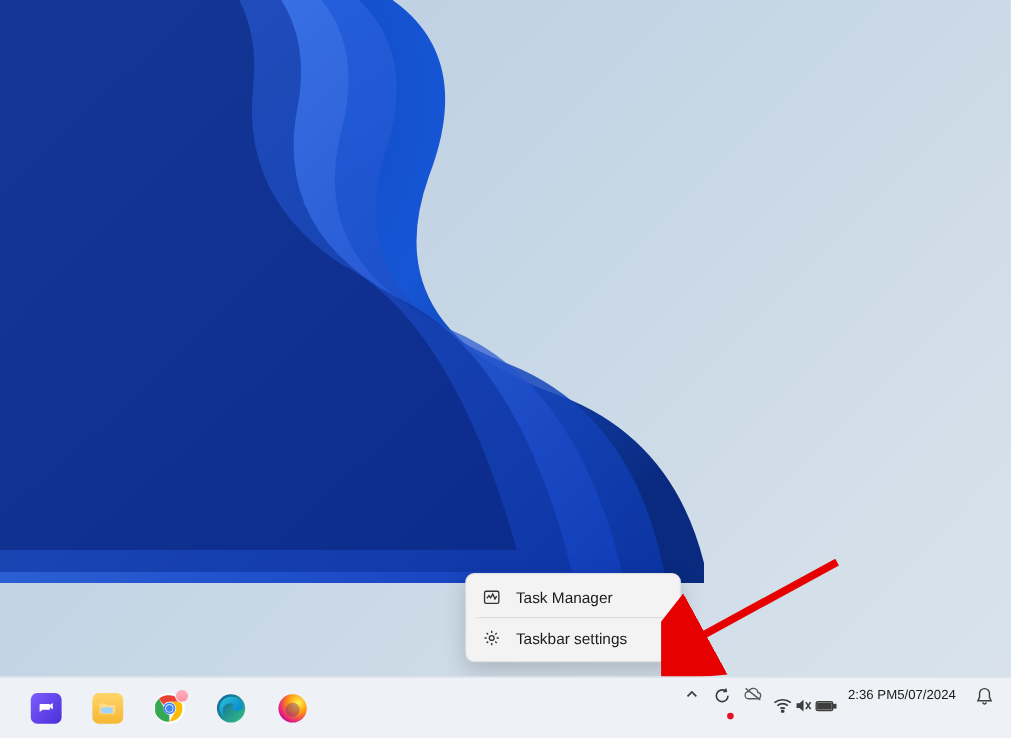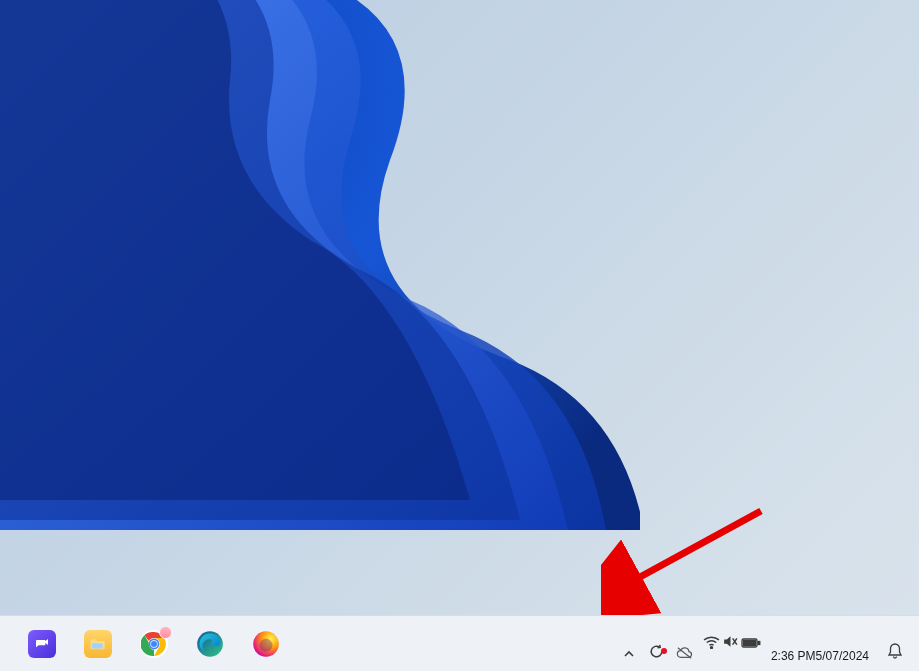--- a/index.html
+++ b/index.html
@@ -82,21 +82,21 @@
     .taskbar-right {
       margin-left: auto;
       display: flex;
       align-items: center;
       height:100%;
       padding-right: 6px;
     }
     .tray-btn {
       height: 40px;
       padding: 0 5px;
-      display:flex; align-items:flex-end; justify-content:center;
+      display:flex; align-items:flex-start; justify-content:center;
       border-radius:4px;
       color:#3d3d3d;
     }
     .tray-cluster { display:flex; align-items:center; gap:2px; padding:0 4px; }
     .datetime {
       text-align: right;
       font-size: 12px;
       line-height: 1.25;
       padding: 0 8px 0 6px;
       color:#1b1b1b;
@@ -125,20 +125,41 @@
         </linearGradient>
       </defs>
       <path d="M 0 0 Q 300 50 430 100 Q 550 150 500 280 Q 450 420 620 480 Q 750 530 760 700 L 0 700 Z" fill="url(#rg1)"></path>
       <path d="M 0 0 Q 260 40 390 90 Q 500 140 460 260 Q 420 390 570 450 Q 700 500 720 680 L 0 680 Z" fill="url(#lg1)" opacity=".85"></path>
       <path d="M 0 0 Q 220 30 350 80 Q 450 130 420 240 Q 390 360 520 420 Q 640 470 680 660 L 0 660 Z" fill="url(#lg2)" opacity=".7"></path>
       <path d="M 0 0 Q 180 25 310 70 Q 400 120 380 220 Q 360 330 470 390 Q 580 440 630 640 L 0 640 Z" fill="#0b2f98" opacity=".55"></path>
       <path d="M 0 0 Q 140 20 270 60 Q 350 110 340 200 Q 330 300 420 360 Q 520 410 580 620 L 0 620 Z" fill="#0a257a" opacity=".6"></path>
     </svg>
   </div>
 
+  <div class="context-menu">
+    <div class="context-item">
+      <span class="context-icon">
+        <svg viewBox="0 0 16 16" width="16" height="16" fill="none" stroke="#333" stroke-width="1.2">
+          <rect x="1.5" y="2.5" width="13" height="11" rx="1.5"></rect>
+          <polyline points="3.5,9 5.5,6.5 7,8.5 9,5 11,9.5 12.5,7"></polyline>
+        </svg>
+      </span>
+      <span>Task Manager</span>
+    </div>
+    <div class="context-divider"></div>
+    <div class="context-item">
+      <span class="context-icon">
+        <svg viewBox="0 0 16 16" width="16" height="16" fill="none" stroke="#333" stroke-width="1.2">
+          <circle cx="8" cy="8" r="2.2"></circle>
+          <path d="M8 1.5v2M8 12.5v2M14.5 8h-2M3.5 8h-2M12.6 3.4l-1.4 1.4M4.8 11.2l-1.4 1.4M12.6 12.6l-1.4-1.4M4.8 4.8 3.4 3.4"></path>
+        </svg>
+      </span>
+      <span>Taskbar settings</span>
+    </div>
+  </div>
 
   <div class="arrow-annotation">
     <svg viewBox="0 0 180 120">
       <defs>
         <marker id="arrhead" markerWidth="14" markerHeight="12" refX="2" refY="6" orient="auto">
           <polygon points="0,0 14,6 0,12" fill="#e60000"></polygon>
         </marker>
       </defs>
       <line x1="160" y1="14" x2="28" y2="86" stroke="#e60000" stroke-width="7" marker-end="url(#arrhead)"></line>
     </svg>

